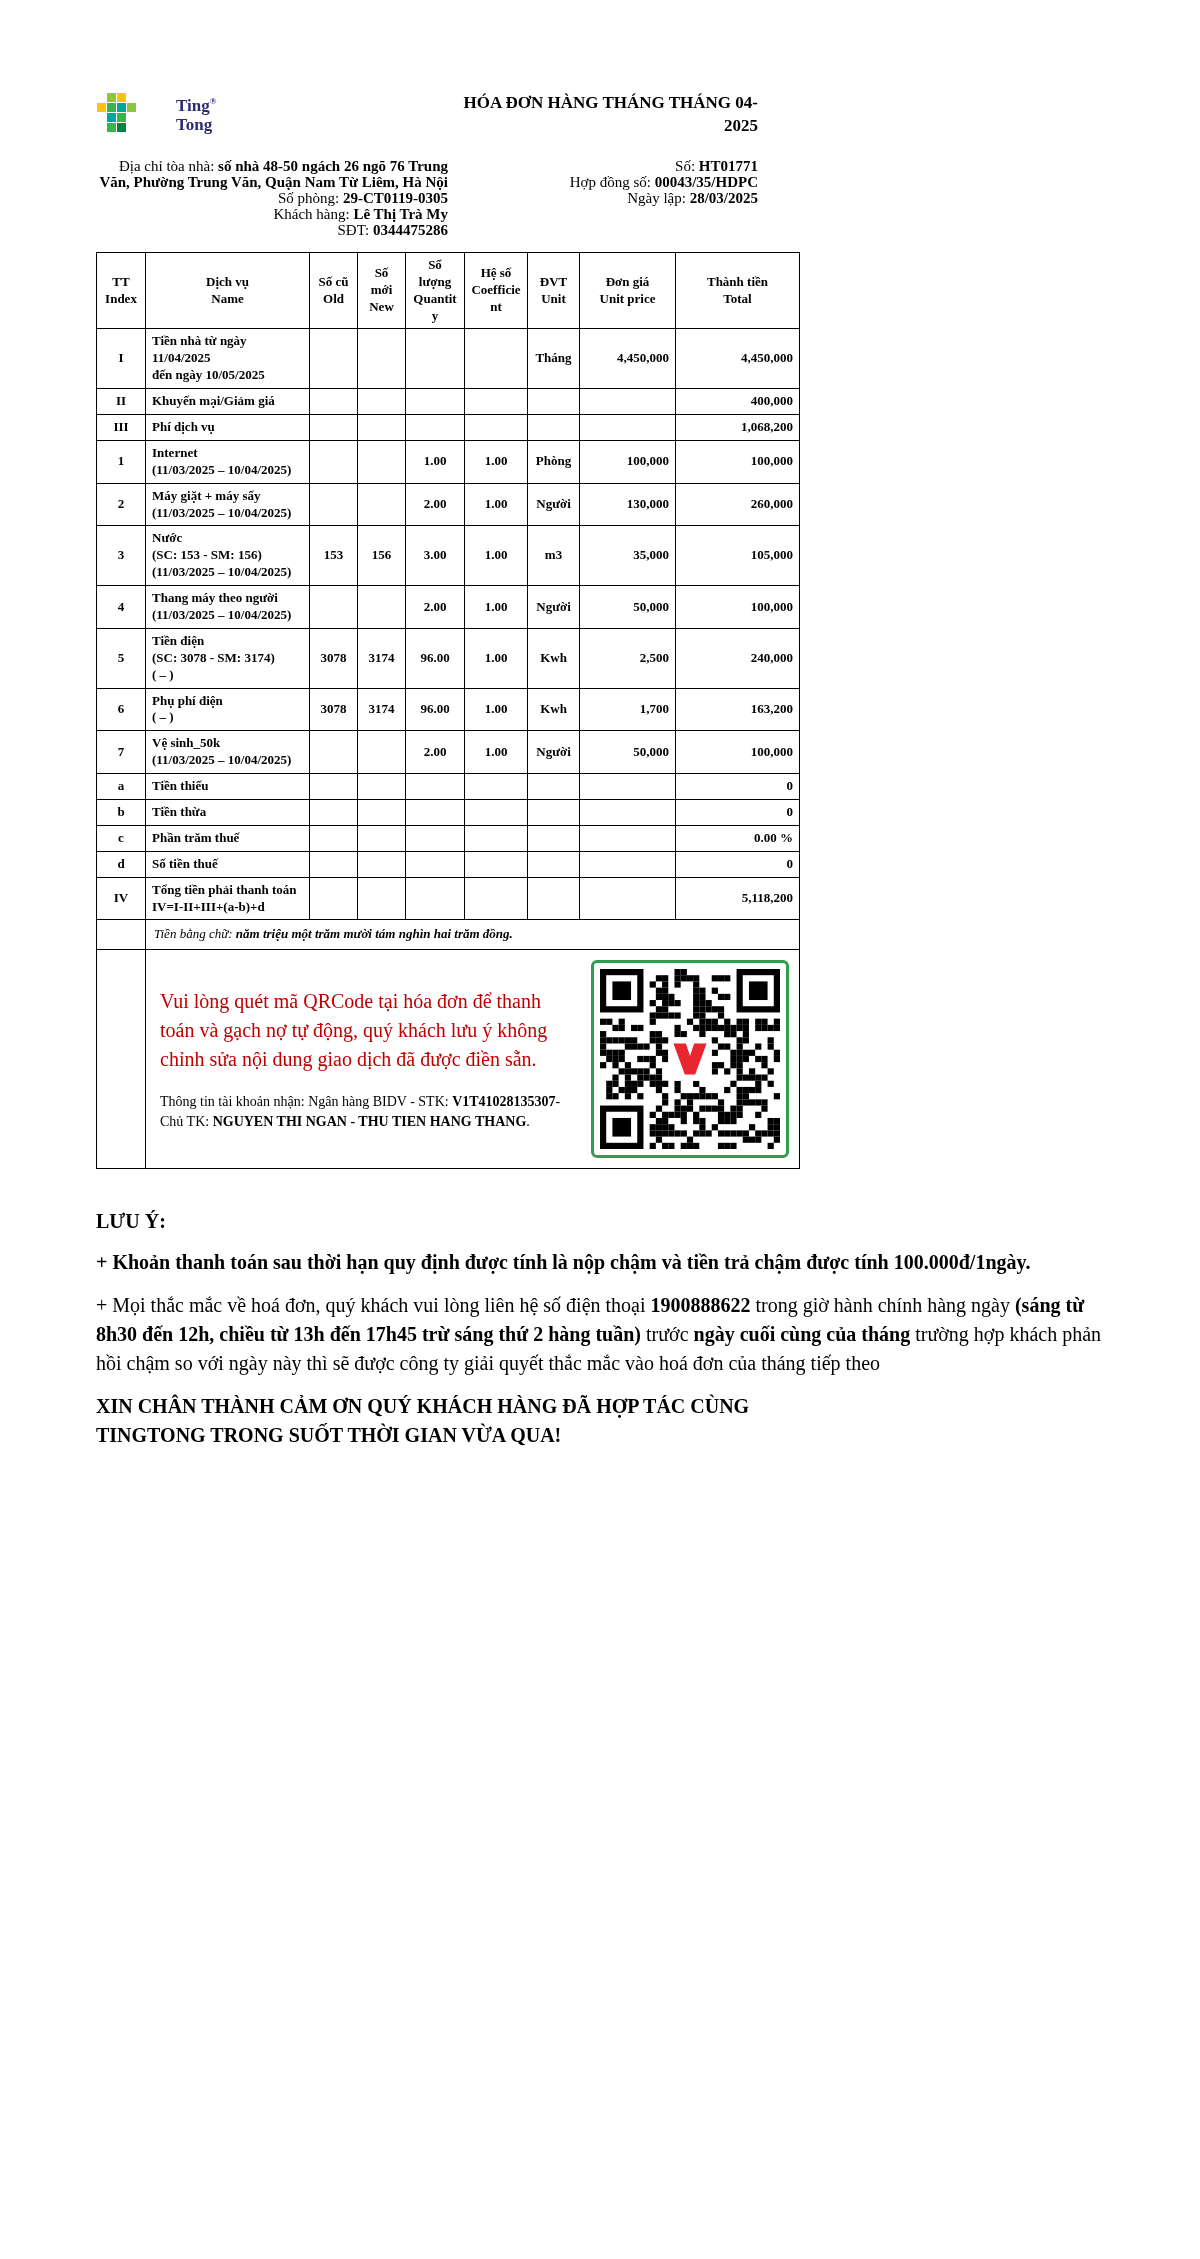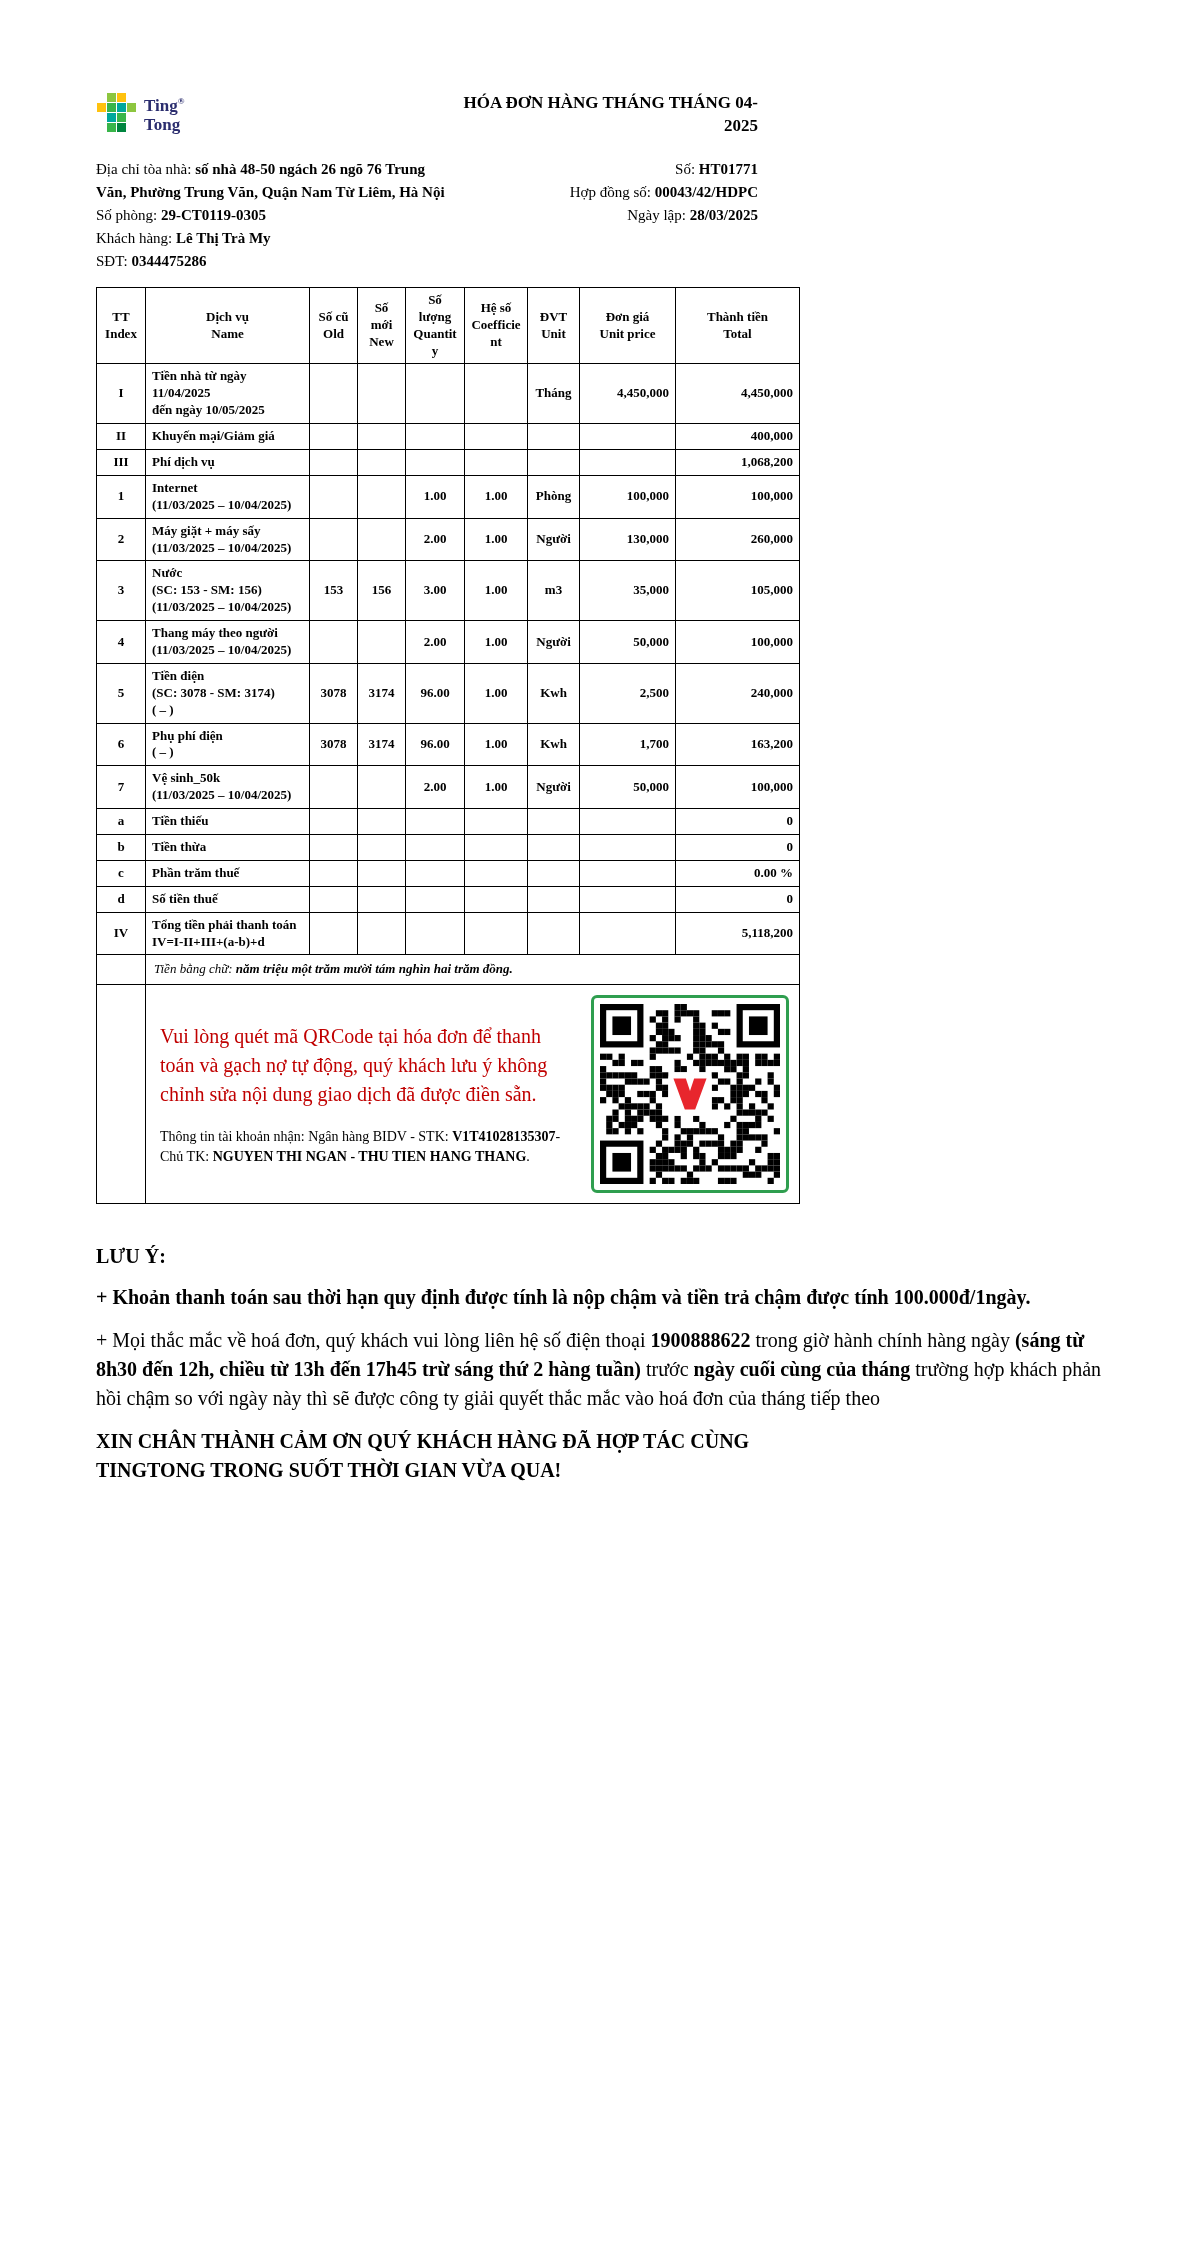--- a/index.html
+++ b/index.html
@@ -8,32 +8,32 @@
     width: 1200px; height: 2259px; overflow: hidden;
     font-family: "Liberation Serif", "DejaVu Serif", serif;
     color: #000;
   }
   .page { padding: 92px 0 0 96px; width: 1200px; }
 
   
   .top-block { width: 662px; }
   .header-row { display: flex; justify-content: space-between; align-items: flex-start; }
   .brand { display: flex; align-items: flex-start; gap: 6px; }
-  .brand-text { font-weight: bold; font-size: 17px; line-height: 19px; color: #2b2d6e; }
+  .brand-text { font-weight: bold; font-size: 17px; line-height: 19px; color: #2b2d6e; margin-left: 32px; }
   .brand-text sup { font-size: 9px; }
   .title {
     width: 302px; text-align: right;
     font-size: 17px; font-weight: bold; line-height: 1.35;
   }
 
   
   .info-row { display: flex; justify-content: space-between; margin-top: 20px; font-size: 15px; }
   .info-left { width: 352px; }
   .info-right { width: 300px; text-align: right; }
-  .info-line { line-height: 23px; }
+  .info-line { line-height: 16px; text-align: right; }
   .b { font-weight: bold; }
 
   
   table.invoice {
     border-collapse: collapse; width: 703px; margin-top: 14px;
     font-size: 13px; table-layout: fixed;
   }
   table.invoice th, table.invoice td {
     border: 1px solid #000; padding: 4px 6px; vertical-align: middle;
     font-weight: bold; line-height: 1.3; word-wrap: break-word;
@@ -94,21 +94,21 @@
 
     <div class="info-row">
       <div class="info-left">
         <div class="info-line"><span>Địa chỉ tòa nhà: </span><span class="b">số nhà 48-50 ngách 26 ngõ 76 Trung Văn, Phường Trung Văn, Quận Nam Từ Liêm, Hà Nội</span></div>
         <div class="info-line"><span>Số phòng: </span><span class="b">29-CT0119-0305</span></div>
         <div class="info-line"><span>Khách hàng: </span><span class="b">Lê Thị Trà My</span></div>
         <div class="info-line"><span>SĐT: </span><span class="b">0344475286</span></div>
       </div>
       <div class="info-right">
         <div class="info-line"><span>Số: </span><span class="b">HT01771</span></div>
-        <div class="info-line"><span>Hợp đồng số: </span><span class="b">00043/42/HDPC</span></div>
+        <div class="info-line"><span>Hợp đồng số: </span><span class="b">00043/35/HDPC</span></div>
         <div class="info-line"><span>Ngày lập: </span><span class="b">28/03/2025</span></div>
       </div>
     </div>
   </div>
 
   <table class="invoice">
     <colgroup>
       <col style="width:49px">
         <col style="width:164px">
         <col style="width:48px">

